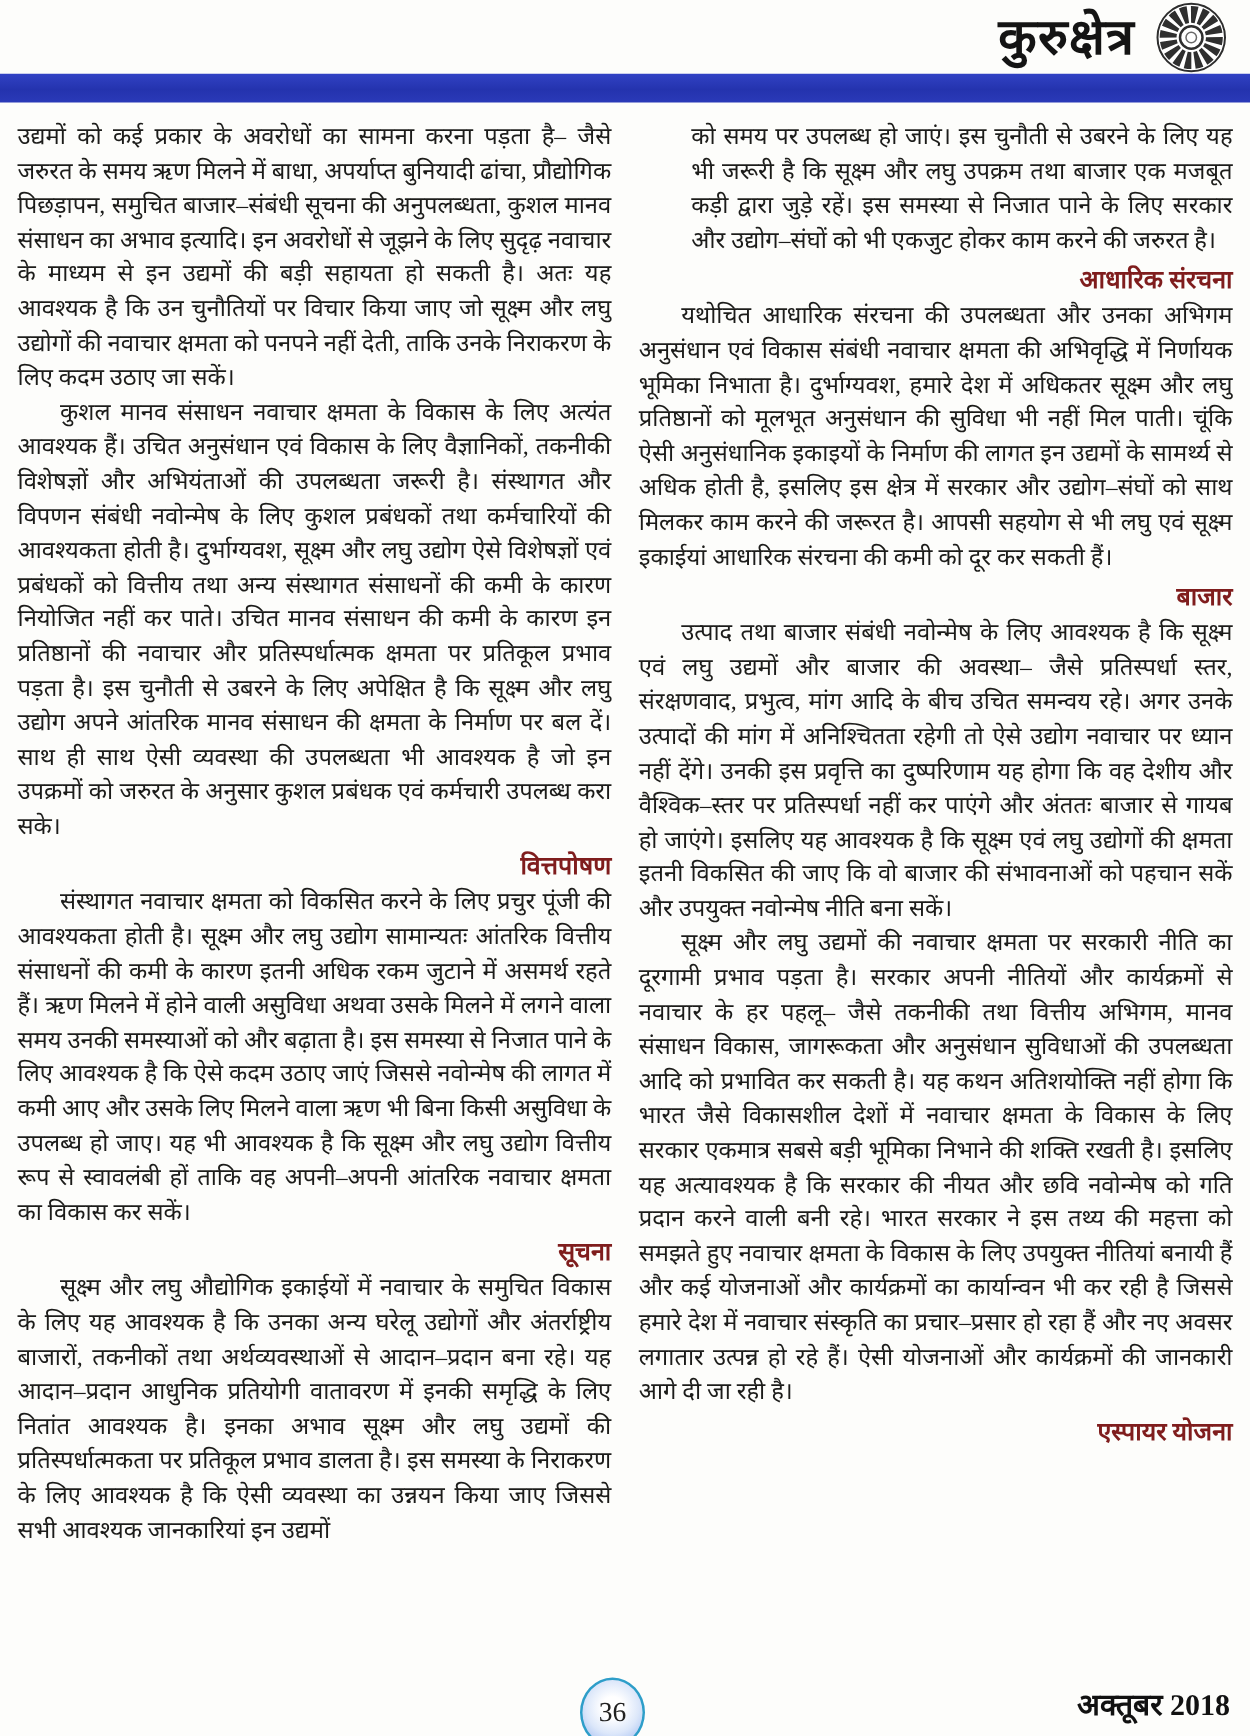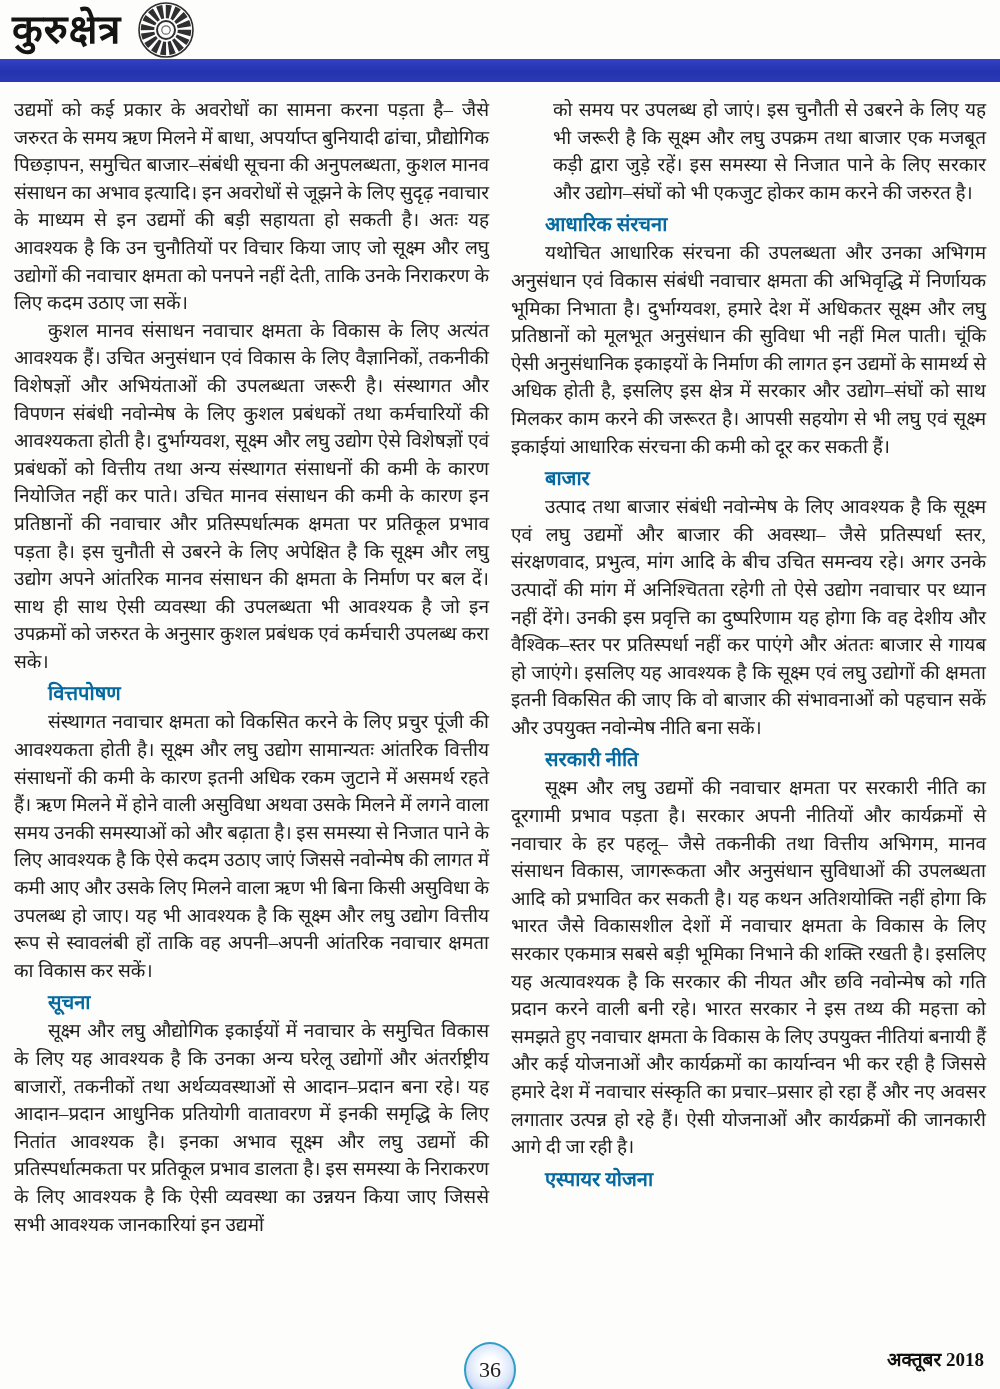--- a/index.html
+++ b/index.html
@@ -7,22 +7,22 @@
     position:relative;
     width:1000px; height:1389px;
     margin:0 auto;
     background:#fdfdfb;
     overflow:hidden;
     font-family:"Liberation Serif","DejaVu Serif",serif;
     color:#1c1c1a;
   }
   
   .masthead-row {
-    display:flex; align-items:center;
-    height:52px; padding:4px 4px 0 12px;
+    display:flex; justify-content:flex-end; align-items:center;
+    height:52px; padding:4px 18px 0 12px;
   }
   .masthead-title {
     font-size:40px; font-weight:bold; color:#141414;
     letter-spacing:1px; margin-right:16px; line-height:1;
   }
   .emblem { width:58px; height:58px; flex:0 0 auto; }
   .header-bar {
     height:23px; margin-top:3px;
     background:linear-gradient(180deg,#3142c4 0%,#2433ae 55%,#2a3ab8 100%);
   }
@@ -35,38 +35,38 @@
     flex:1 1 0;
     text-align:justify;
     font-size:19px;
     line-height:27.6px;
   }
   .col p { margin:0; text-indent:34px; }
   .section-heading {
     margin:5px 0 2px 34px;
     font-size:20px;
     font-weight:bold;
-    color:#0369a1;
+    color:#7f1d1d;
     line-height:26px;
-    text-align:left;
+    text-align:right;
   }
   
   .page-circle {
     position:absolute; left:464px; top:1342px;
     width:52px; height:56px;
     border-radius:50%;
     border:2px solid #2e9ec9;
     background:radial-gradient(circle at 50% 42%, #ffffff 22%, #dce7fa 55%, #8fb0ee 100%);
     display:flex; align-items:center; justify-content:center;
     font-size:22px; color:#222;
     box-sizing:border-box;
   }
   .footer-date {
     position:absolute; right:16px; top:1346px;
-    font-size:19px; font-weight:bold; color:#111;
+    font-size:24px; font-weight:bold; color:#111;
   }
 </style>
 </head>
 <body>
 
 <div class="page">
 
   <div class="masthead-row">
     <div class="masthead-title">कुरुक्षेत्र</div>
     <div class="emblem">
@@ -96,21 +96,20 @@
 
     <div class="col">
       <p style="text-indent:0;margin-left:42px;">को समय पर उपलब्ध हो जाएं। इस चुनौती से उबरने के लिए यह भी जरूरी है कि सूक्ष्म और लघु उपक्रम तथा बाजार एक मजबूत कड़ी द्वारा जुड़े रहें। इस समस्या से निजात पाने के लिए सरकार और उद्योग–संघों को भी एकजुट होकर काम करने की जरुरत है।</p>
 
       <div class="section-heading">आधारिक संरचना</div>
       <p>यथोचित आधारिक संरचना की उपलब्धता और उनका अभिगम अनुसंधान एवं विकास संबंधी नवाचार क्षमता की अभिवृद्धि में निर्णायक भूमिका निभाता है। दुर्भाग्यवश, हमारे देश में अधिकतर सूक्ष्म और लघु प्रतिष्ठानों को मूलभूत अनुसंधान की सुविधा भी नहीं मिल पाती। चूंकि ऐसी अनुसंधानिक इकाइयों के निर्माण की लागत इन उद्यमों के सामर्थ्य से अधिक होती है, इसलिए इस क्षेत्र में सरकार और उद्योग–संघों को साथ मिलकर काम करने की जरूरत है। आपसी सहयोग से भी लघु एवं सूक्ष्म इकाईयां आधारिक संरचना की कमी को दूर कर सकती हैं।</p>
 
       <div class="section-heading">बाजार</div>
       <p>उत्पाद तथा बाजार संबंधी नवोन्मेष के लिए आवश्यक है कि सूक्ष्म एवं लघु उद्यमों और बाजार की अवस्था– जैसे प्रतिस्पर्धा स्तर, संरक्षणवाद, प्रभुत्व, मांग आदि के बीच उचित समन्वय रहे। अगर उनके उत्पादों की मांग में अनिश्चितता रहेगी तो ऐसे उद्योग नवाचार पर ध्यान नहीं देंगे। उनकी इस प्रवृत्ति का दुष्परिणाम यह होगा कि वह देशीय और वैश्विक–स्तर पर प्रतिस्पर्धा नहीं कर पाएंगे और अंततः बाजार से गायब हो जाएंगे। इसलिए यह आवश्यक है कि सूक्ष्म एवं लघु उद्योगों की क्षमता इतनी विकसित की जाए कि वो बाजार की संभावनाओं को पहचान सकें और उपयुक्त नवोन्मेष नीति बना सकें।</p>
 
-      <div class="section-heading">सरकारी नीति</div>
       <p>सूक्ष्म और लघु उद्यमों की नवाचार क्षमता पर सरकारी नीति का दूरगामी प्रभाव पड़ता है। सरकार अपनी नीतियों और कार्यक्रमों से नवाचार के हर पहलू– जैसे तकनीकी तथा वित्तीय अभिगम, मानव संसाधन विकास, जागरूकता और अनुसंधान सुविधाओं की उपलब्धता आदि को प्रभावित कर सकती है। यह कथन अतिशयोक्ति नहीं होगा कि भारत जैसे विकासशील देशों में नवाचार क्षमता के विकास के लिए सरकार एकमात्र सबसे बड़ी भूमिका निभाने की शक्ति रखती है। इसलिए यह अत्यावश्यक है कि सरकार की नीयत और छवि नवोन्मेष को गति प्रदान करने वाली बनी रहे। भारत सरकार ने इस तथ्य की महत्ता को समझते हुए नवाचार क्षमता के विकास के लिए उपयुक्त नीतियां बनायी हैं और कई योजनाओं और कार्यक्रमों का कार्यान्वन भी कर रही है जिससे हमारे देश में नवाचार संस्कृति का प्रचार–प्रसार हो रहा हैं और नए अवसर लगातार उत्पन्न हो रहे हैं। ऐसी योजनाओं और कार्यक्रमों की जानकारी आगे दी जा रही है।</p>
 
       <div class="section-heading">एस्पायर योजना</div>
     </div>
 
   </div>
 
   <div class="page-circle">
     <span>36</span>
   </div>

